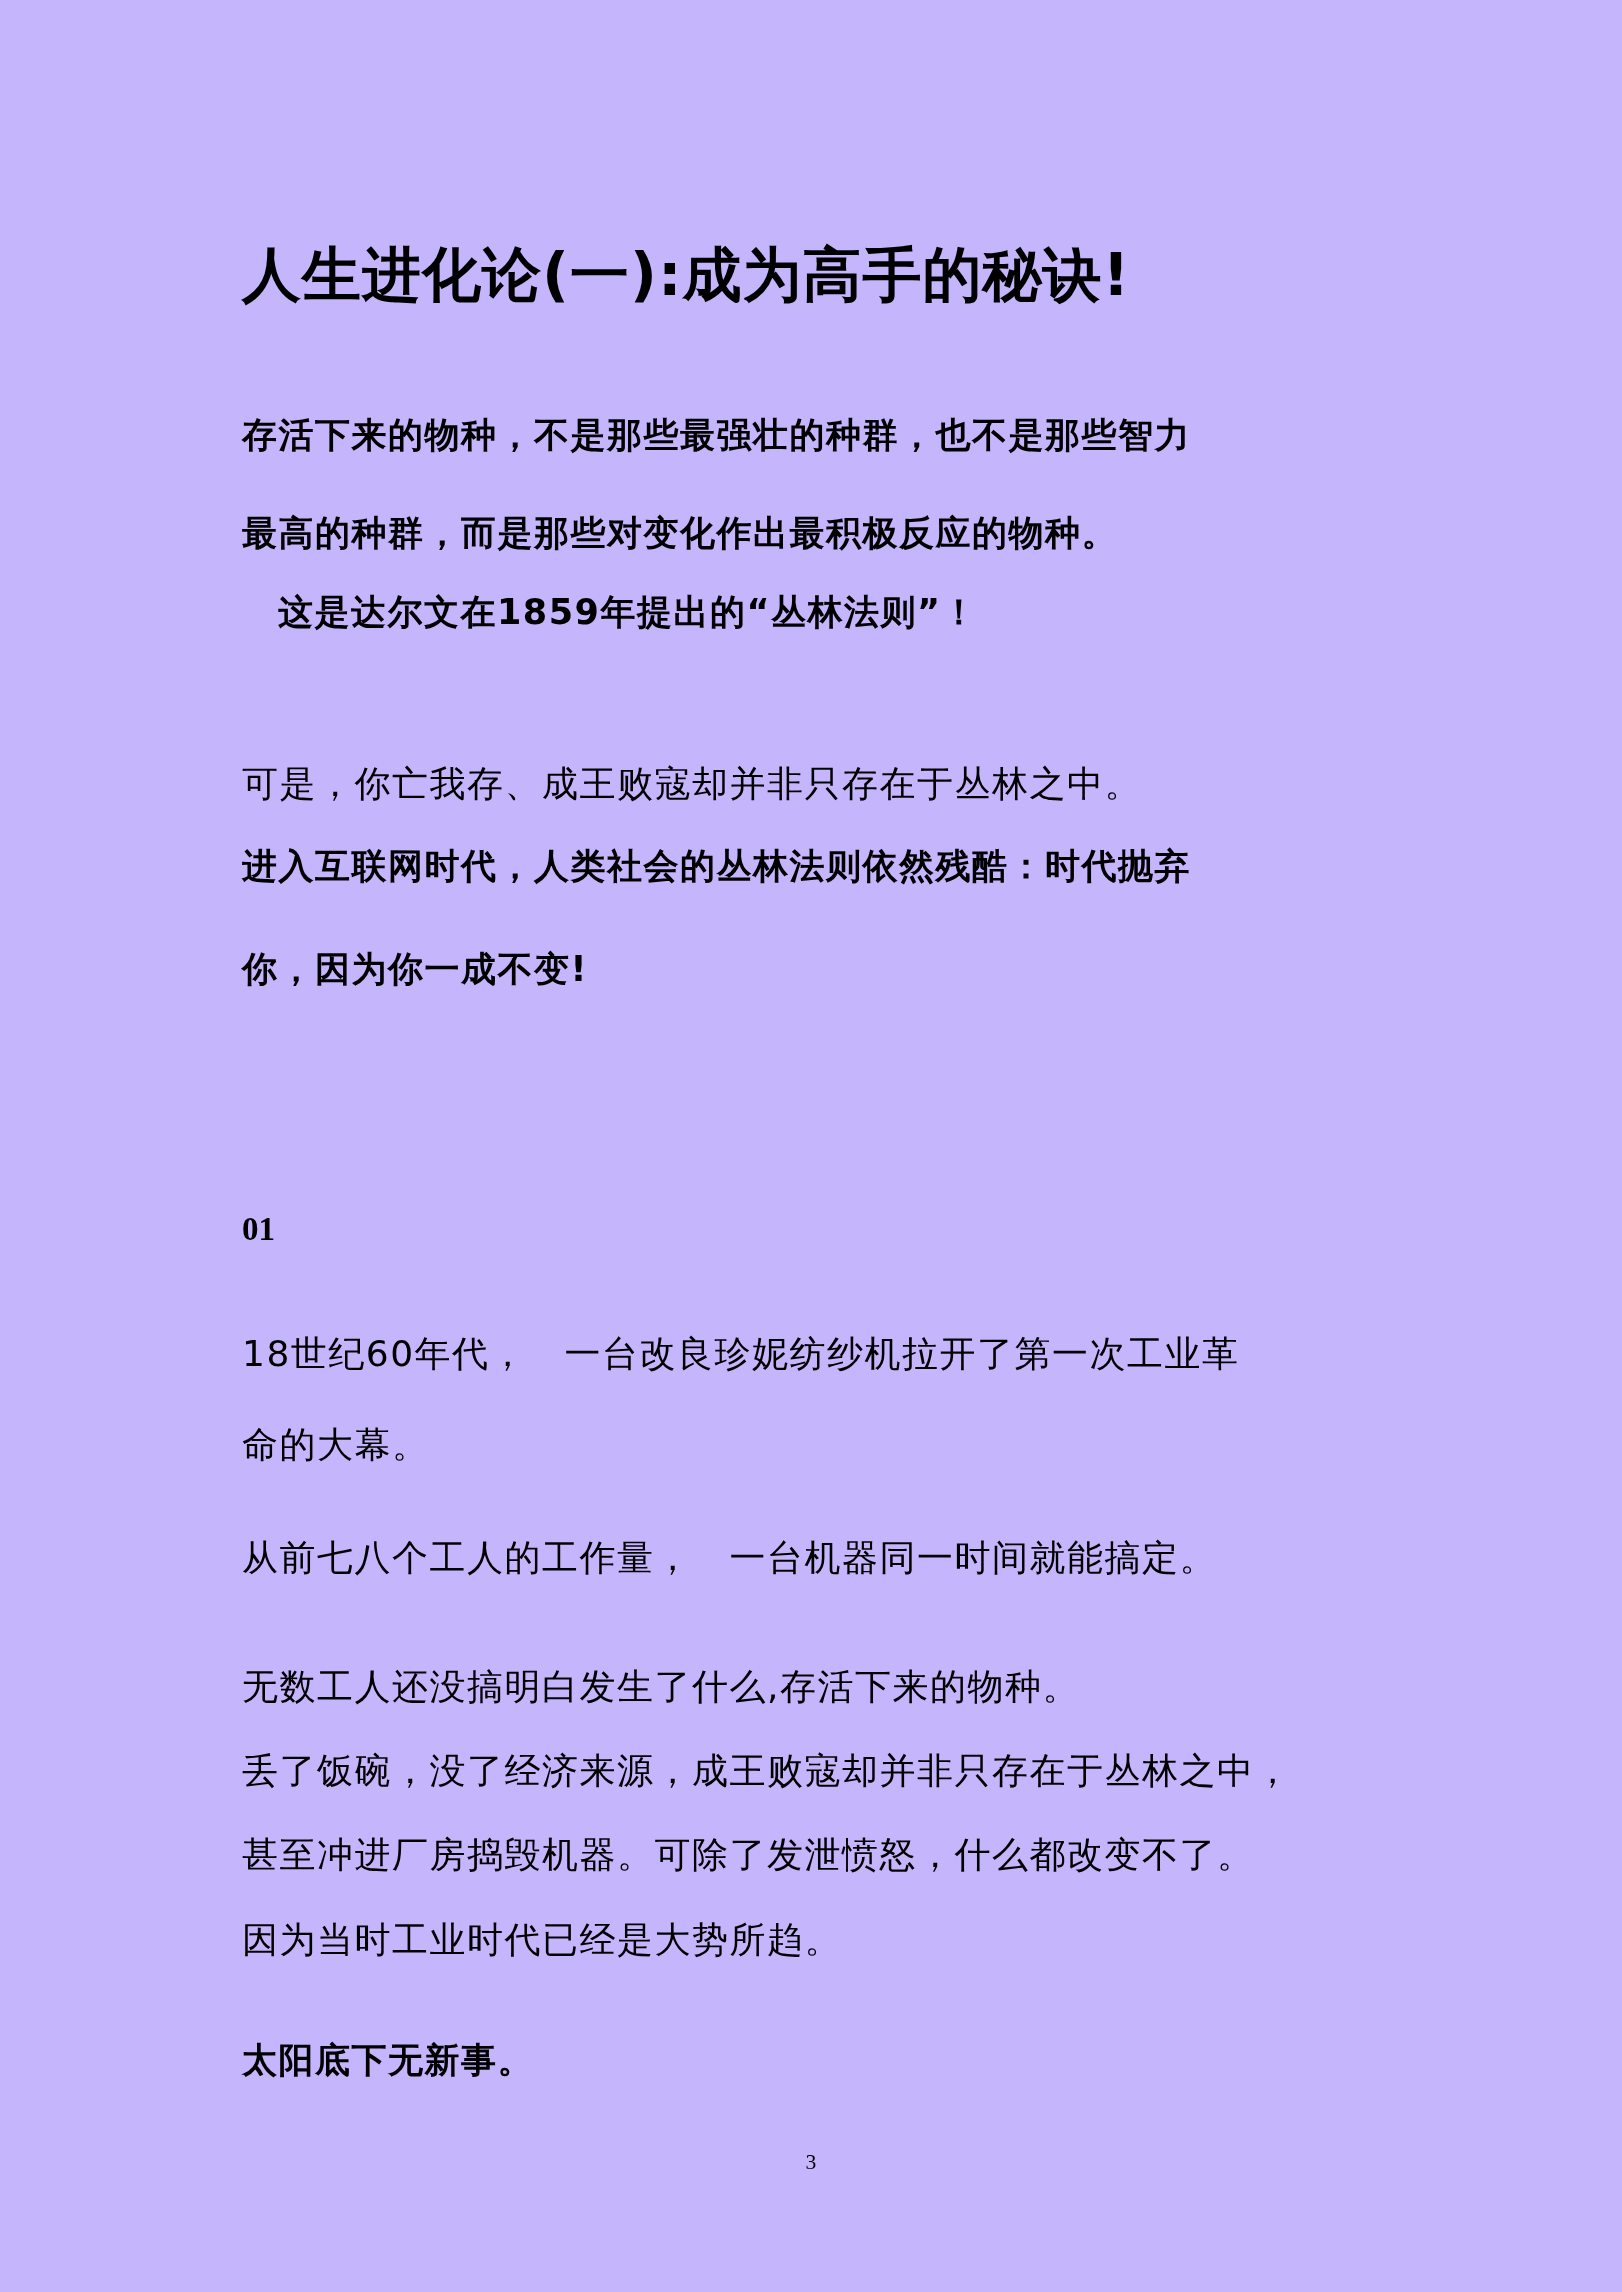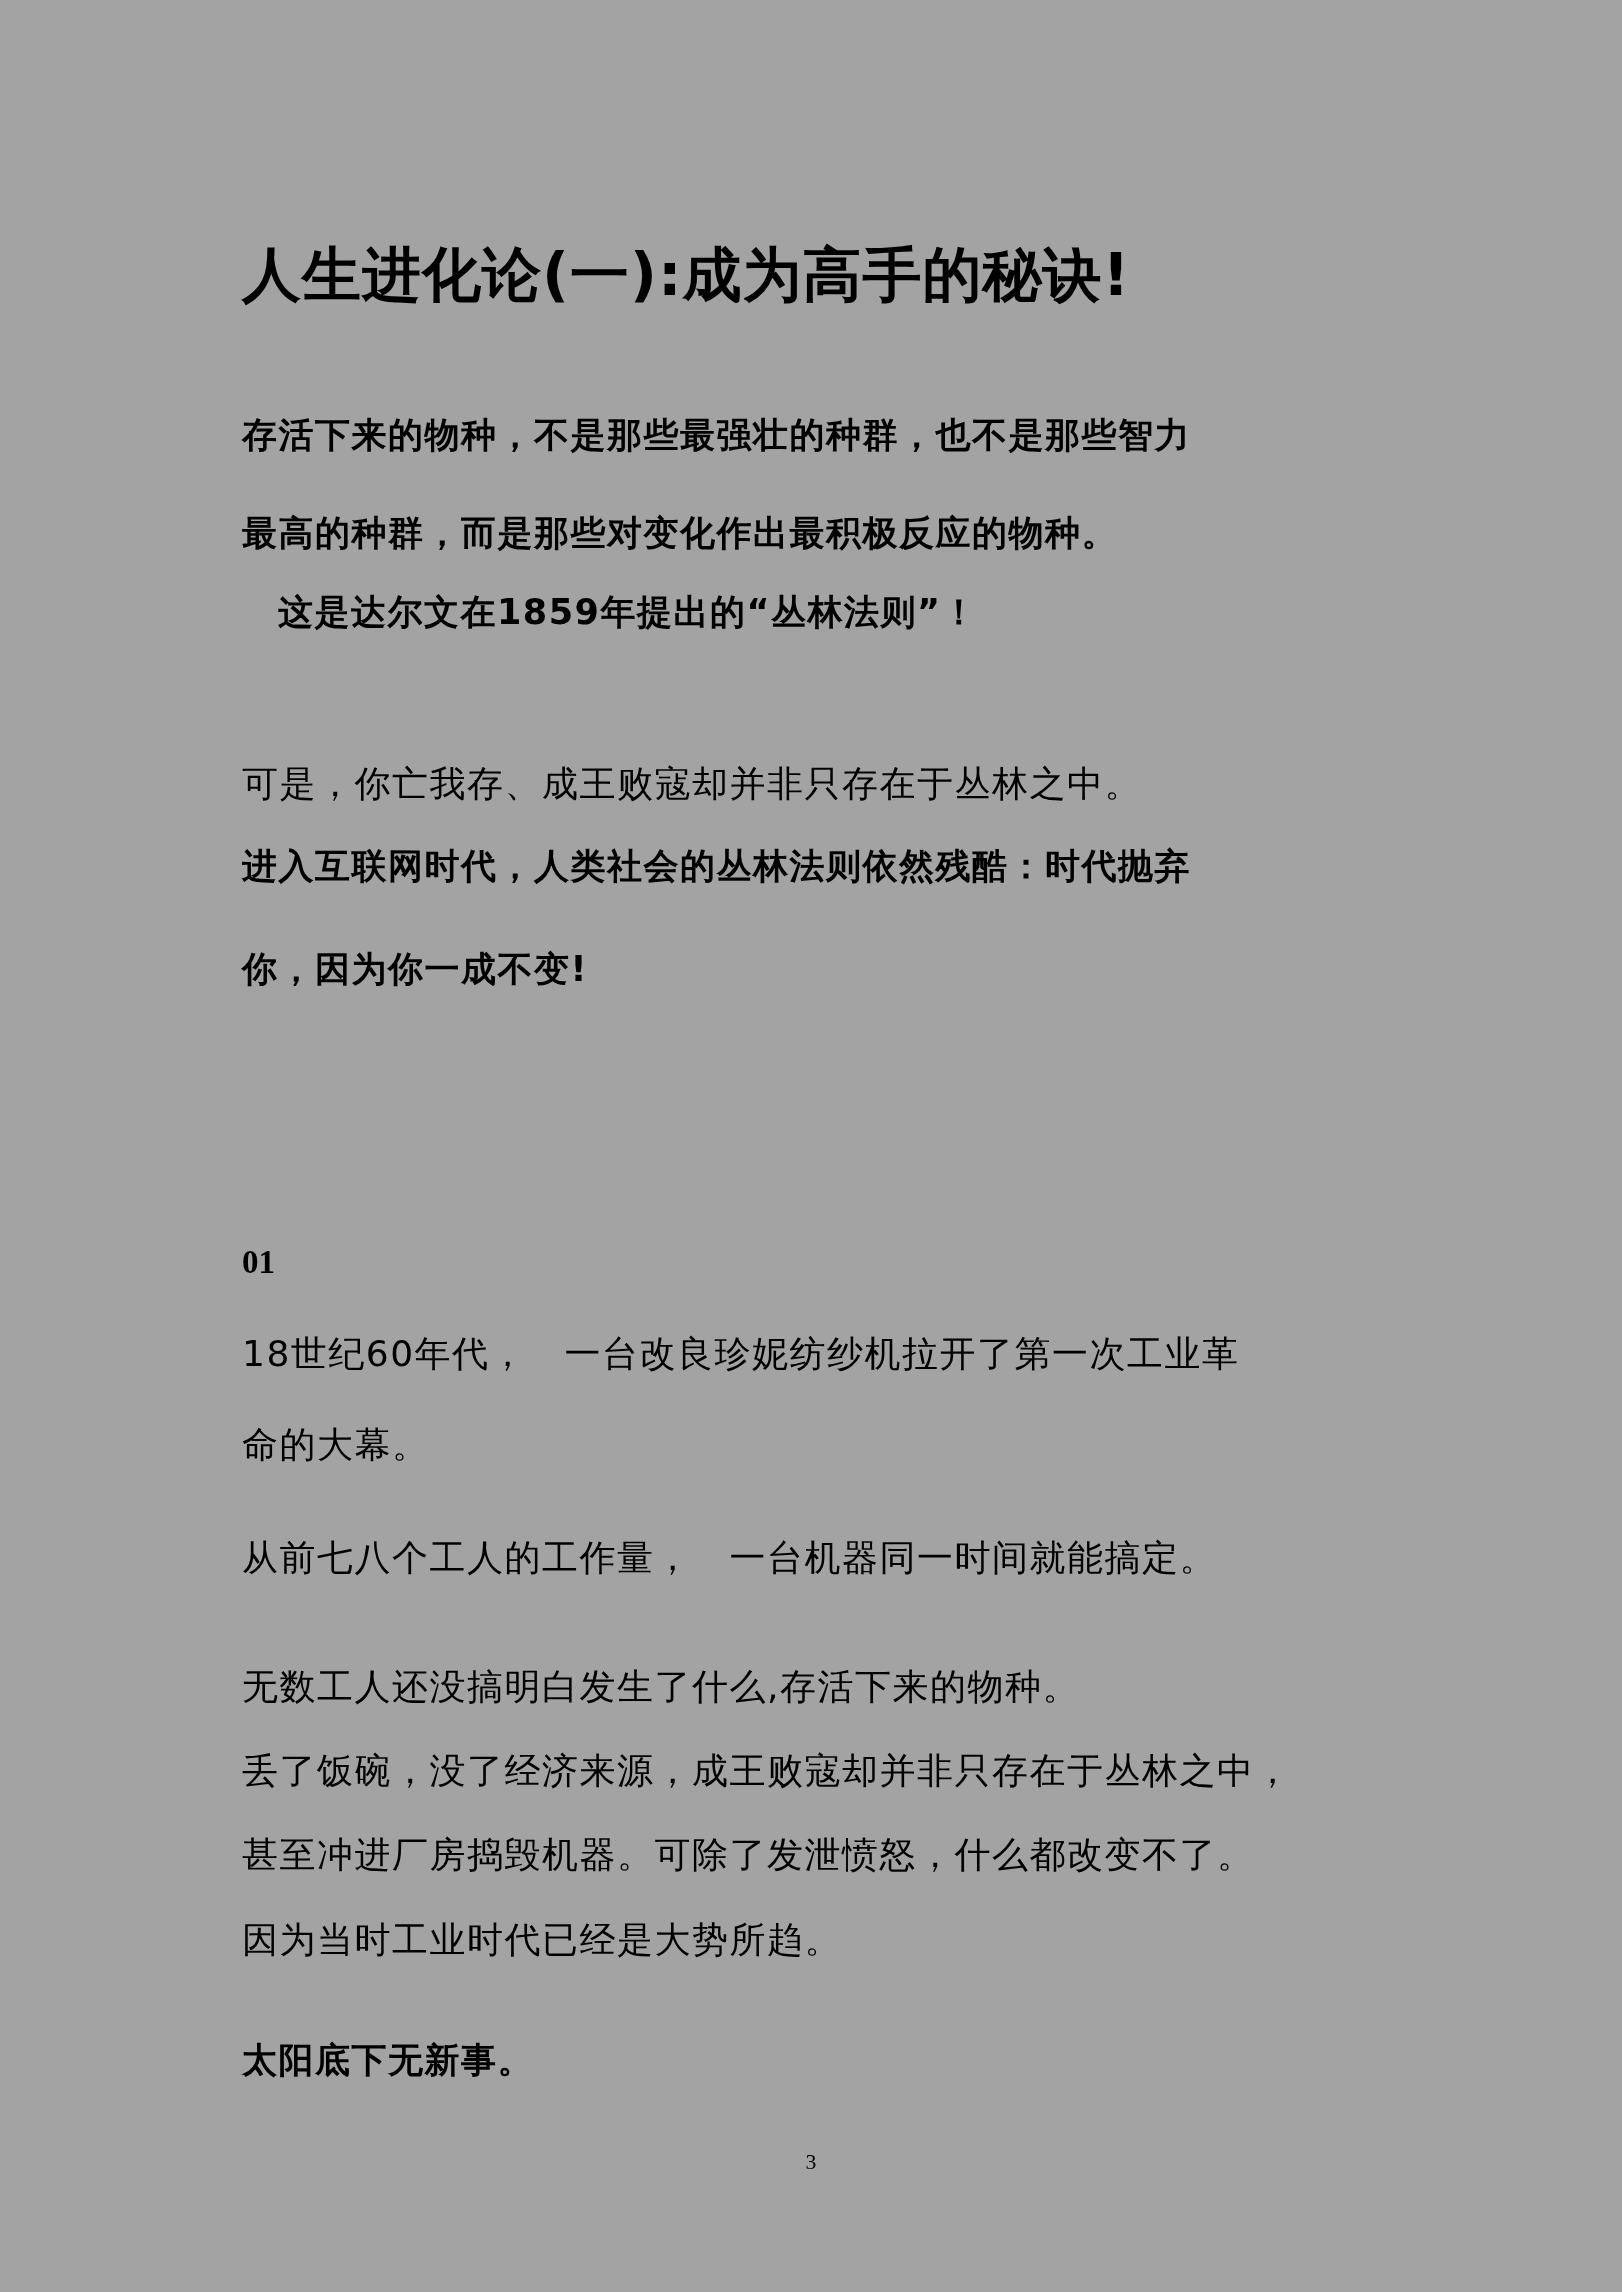--- a/index.html
+++ b/index.html
@@ -12,21 +12,21 @@
     height: 2293px;
     position: relative;
     overflow: hidden;
     font-family: "DejaVu Sans", "Liberation Sans", sans-serif;
     color: #000000;
   }
   .page {
     position: absolute;
     left: 0; top: 0;
     width: 1622px; height: 2293px;
-    background: #a3a3a3;
+    background: #c4b5fd;
   }
   .line {
     position: absolute;
     left: 242px;
     white-space: nowrap;
     line-height: 1;
     transform-origin: left center;
   }
   .title {
     font-size: 59px;
@@ -68,21 +68,21 @@
   <div class="line bold" style="top:418px;">存活下来的物种，不是那些最强壮的种群，也不是那些智力</div>
   <div class="line bold" style="top:516px;">最高的种群，而是那些对变化作出最积极反应的物种。</div>
 
   <div class="line bold" style="top:595px;margin-left:36px;">这是达尔文在1859年提出的“丛林法则”！</div>
 
   <div class="line regular" style="top:743px;margin-top:23px;">可是，你亡我存、成王败寇却并非只存在于丛林之中。</div>
 
   <div class="line bold" style="top:849px;">进入互联网时代，人类社会的丛林法则依然残酷：时代抛弃</div>
   <div class="line bold" style="top:952px;">你，因为你一成不变!</div>
 
-  <div class="line section-num" style="top:1213px;margin-top:33px;">01</div>
+  <div class="line section-num" style="top:1213px;">01</div>
 
   <div class="line regular" style="top:1336px;">18世纪60年代，　一台改良珍妮纺纱机拉开了第一次工业革</div>
   <div class="line regular" style="top:1427px;">命的大幕。</div>
 
   <div class="line regular" style="top:1540px;">从前七八个工人的工作量，　一台机器同一时间就能搞定。</div>
 
   <div class="line regular" style="top:1669px;">无数工人还没搞明白发生了什么,存活下来的物种。</div>
   <div class="line regular" style="top:1753px;">丢了饭碗，没了经济来源，成王败寇却并非只存在于丛林之中，</div>
   <div class="line regular" style="top:1837px;">甚至冲进厂房捣毁机器。可除了发泄愤怒，什么都改变不了。</div>
   <div class="line regular" style="top:1922px;">因为当时工业时代已经是大势所趋。</div>

